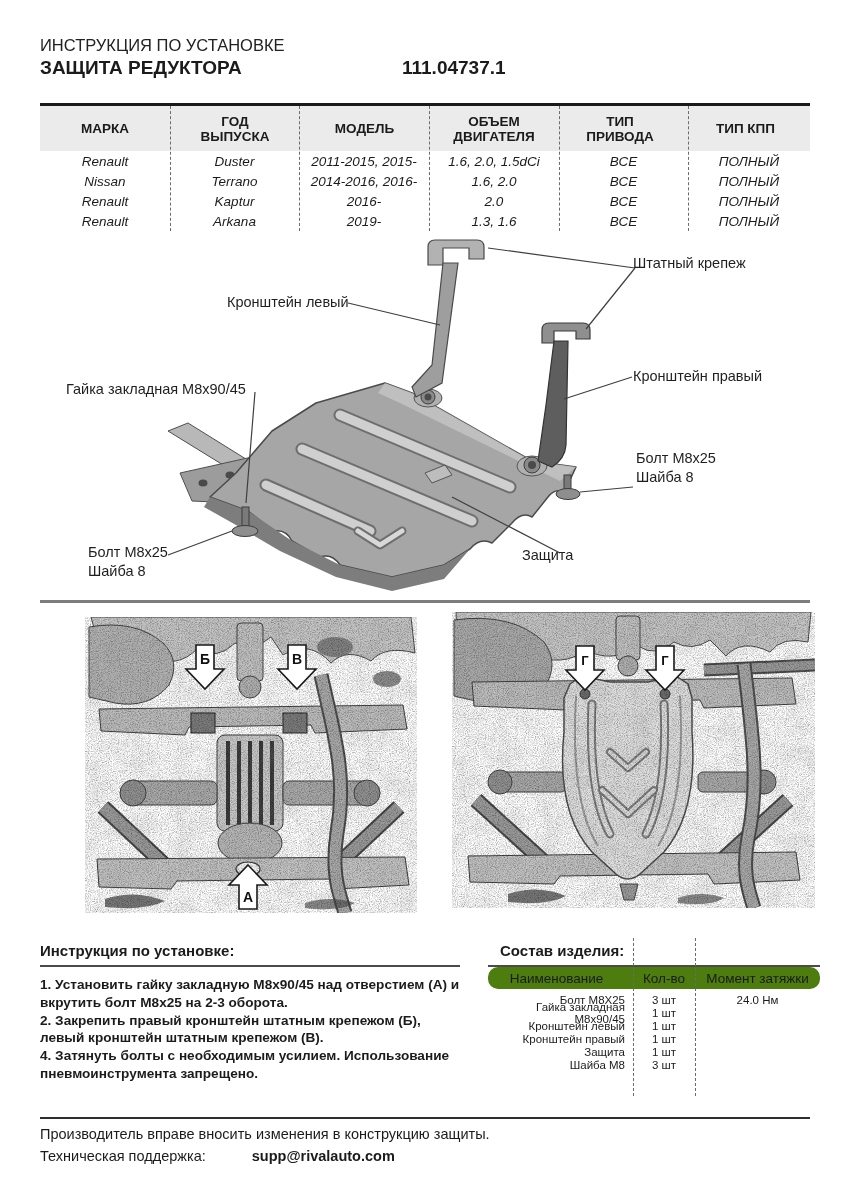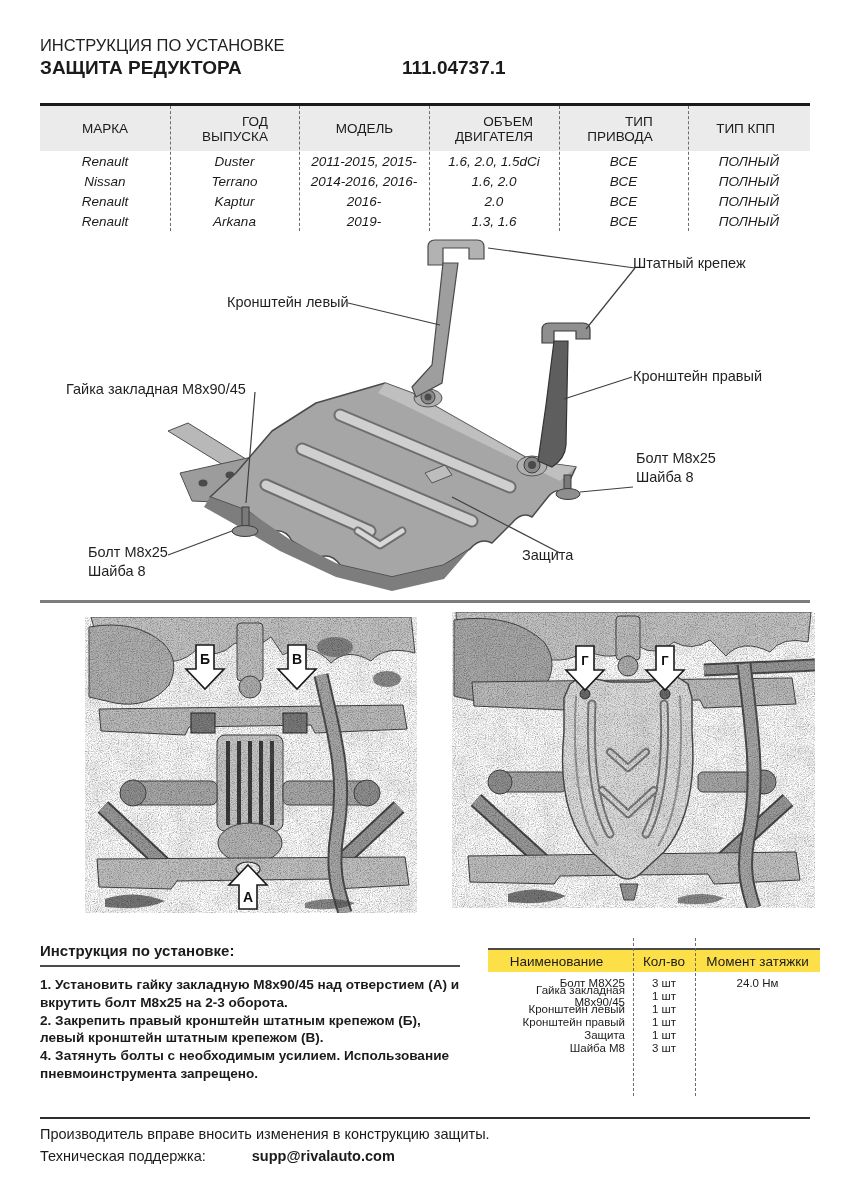--- a/index.html
+++ b/index.html
@@ -7,38 +7,38 @@
         font-family:"Liberation Sans","DejaVu Sans",sans-serif;color:#1b1b1b;}
   .abs{position:absolute;}
   
   .h-line1{left:40px;top:36px;font-size:16.5px;color:#222;}
   .h-line2{left:40px;top:57px;font-size:19px;font-weight:bold;}
   .h-part{left:402px;top:57px;font-size:19px;font-weight:bold;}
   
   .fitment{left:40px;top:103px;width:770px;border-top:3px solid #1a1a1a;}
   .f-head{display:flex;background:#ebebeb;height:45px;}
   .f-head .cell{display:flex;align-items:center;justify-content:center;
-    font-size:13.5px;white-space:pre-line;text-align:right;line-height:15px;}
+    font-size:13.5px;white-space:pre-line;text-align:center;line-height:15px;font-weight:bold;}
   .f-row{display:flex;height:20px;}
   .f-row .cell{display:flex;align-items:center;justify-content:center;font-size:13.5px;font-style:italic;}
   .c0{width:130px}.c1{width:129px}.c2{width:130px}.c3{width:130px}.c4{width:129px}.c5{width:122px}
   .vdash{position:absolute;top:0;height:100%;width:0;border-left:1px dashed #6b6b6b;}
   
   .dlabel{font-size:14.5px;color:#1f1f1f;line-height:19px;white-space:nowrap;}
   
   .divider{left:40px;top:600px;width:770px;height:3px;background:#7d7d7d;}
   
   .sec-title{font-size:15px;font-weight:bold;}
   .rule{height:2px;background:#4b4b4b;margin-top:6px;}
   .install{left:40px;top:942px;width:420px;}
   .steps{margin-top:9px;font-size:13.6px;line-height:17.8px;font-weight:bold;}
   .steps p{margin:0;}
   .parts{left:488px;top:942px;width:332px;}
   .parts .sec-title{margin-left:12px;}
-  .p-head{display:flex;background:#fde047;height:22px;align-items:center;}
+  .p-head{display:flex;background:#4d7c0f;height:22px;align-items:center;border-radius:10px;}
   .p-head .cell{font-size:13.5px;text-align:center;}
   .p-row{display:flex;height:13px;align-items:center;}
   .p-row .cell{font-size:11.5px;}
   .pc0{width:145px;text-align:right;padding-right:8px;box-sizing:border-box;}
   .pc1{width:62px;text-align:center;}
   .pc2{width:125px;text-align:center;}
   .p-body{margin-top:4px;}
   
   .f-line{left:40px;top:1117px;width:770px;height:2px;background:#2e2e2e;}
   .foot1{left:40px;top:1126px;font-size:14.5px;}
@@ -296,20 +296,21 @@
     <div class="sec-title">Инструкция по установке:</div>
     <div class="rule"></div>
     <div class="steps">
       <p>1. Установить гайку закладную М8х90/45 над отверстием (А) и вкрутить болт М8х25 на 2-3 оборота.</p>
       <p>2. Закрепить правый кронштейн штатным крепежом (Б), левый кронштейн штатным крепежом (В).</p>
       <p>4. Затянуть болты с необходимым усилием. Использование пневмоинструмента запрещено.</p>
     </div>
   </div>
 
   <div class="abs parts">
+    <div class="sec-title">Состав изделия:</div>
     <div class="rule"></div>
     <div class="p-head">
       <div class="cell pc0" style="text-align:center">Наименование</div>
       <div class="cell pc1">Кол-во</div>
       <div class="cell pc2">Момент затяжки</div>
     </div>
     <div class="p-body">
       <div class="p-row">
         <div class="cell pc0">Болт М8X25</div>
         <div class="cell pc1">3 шт</div>

